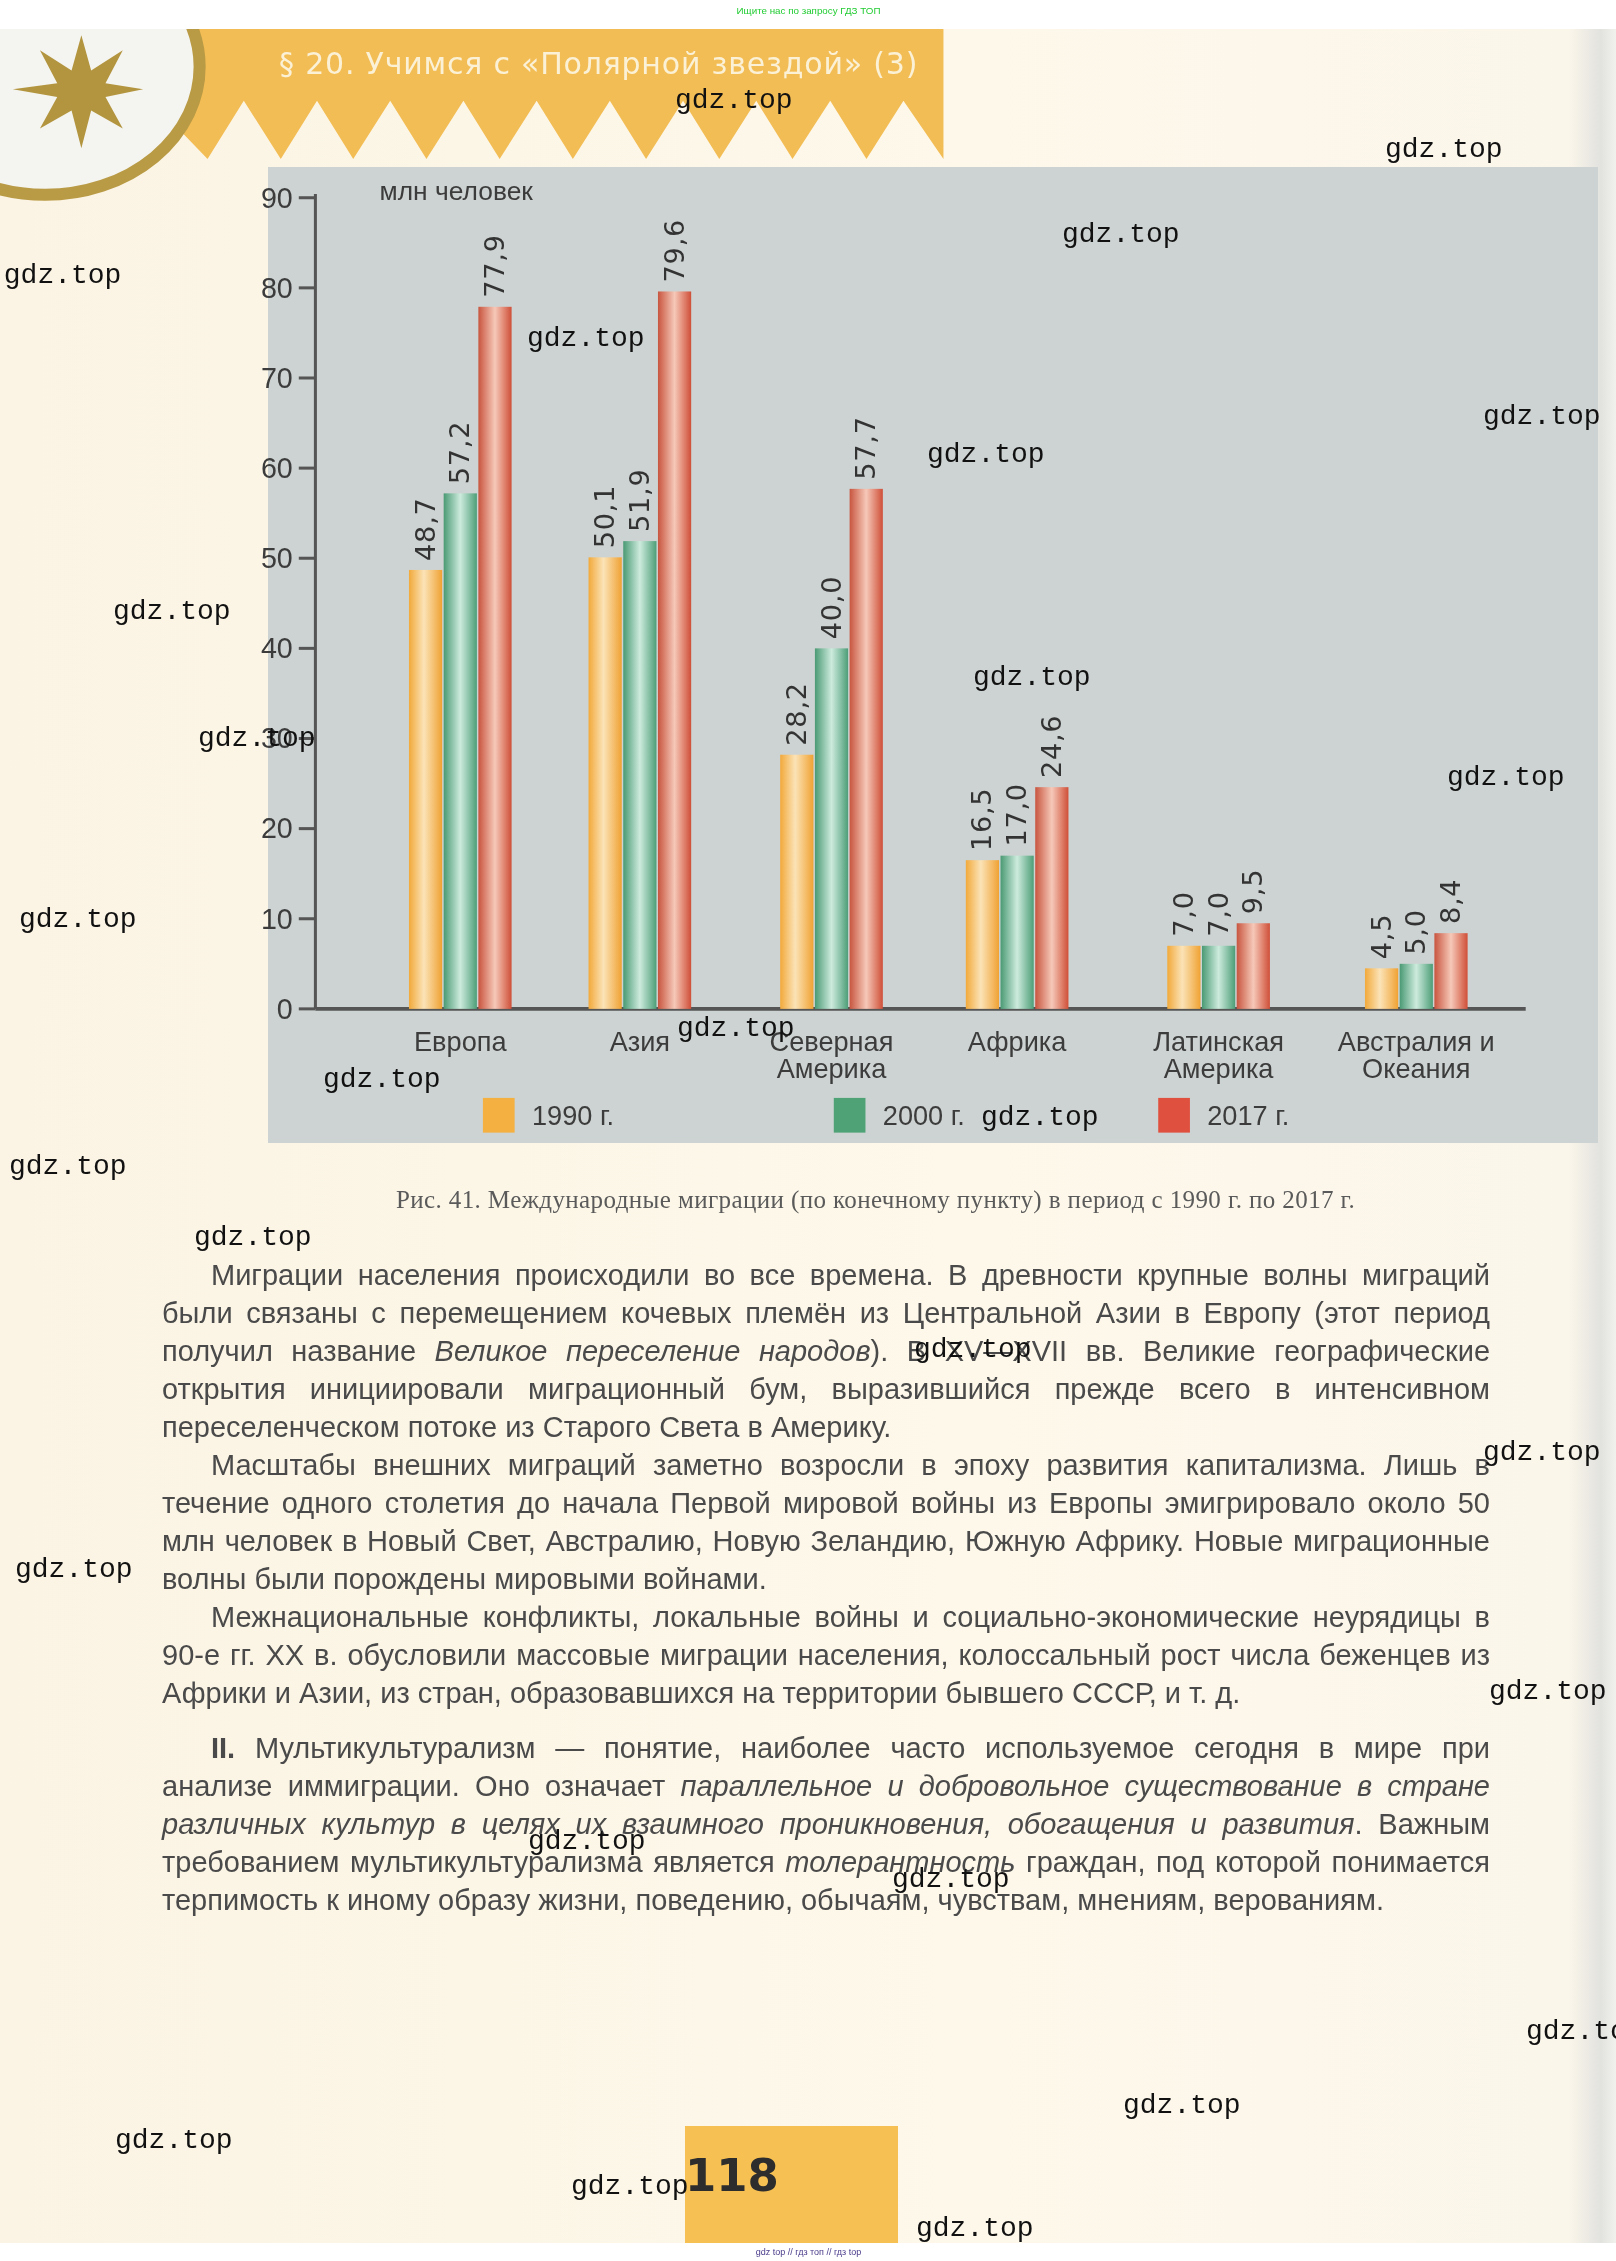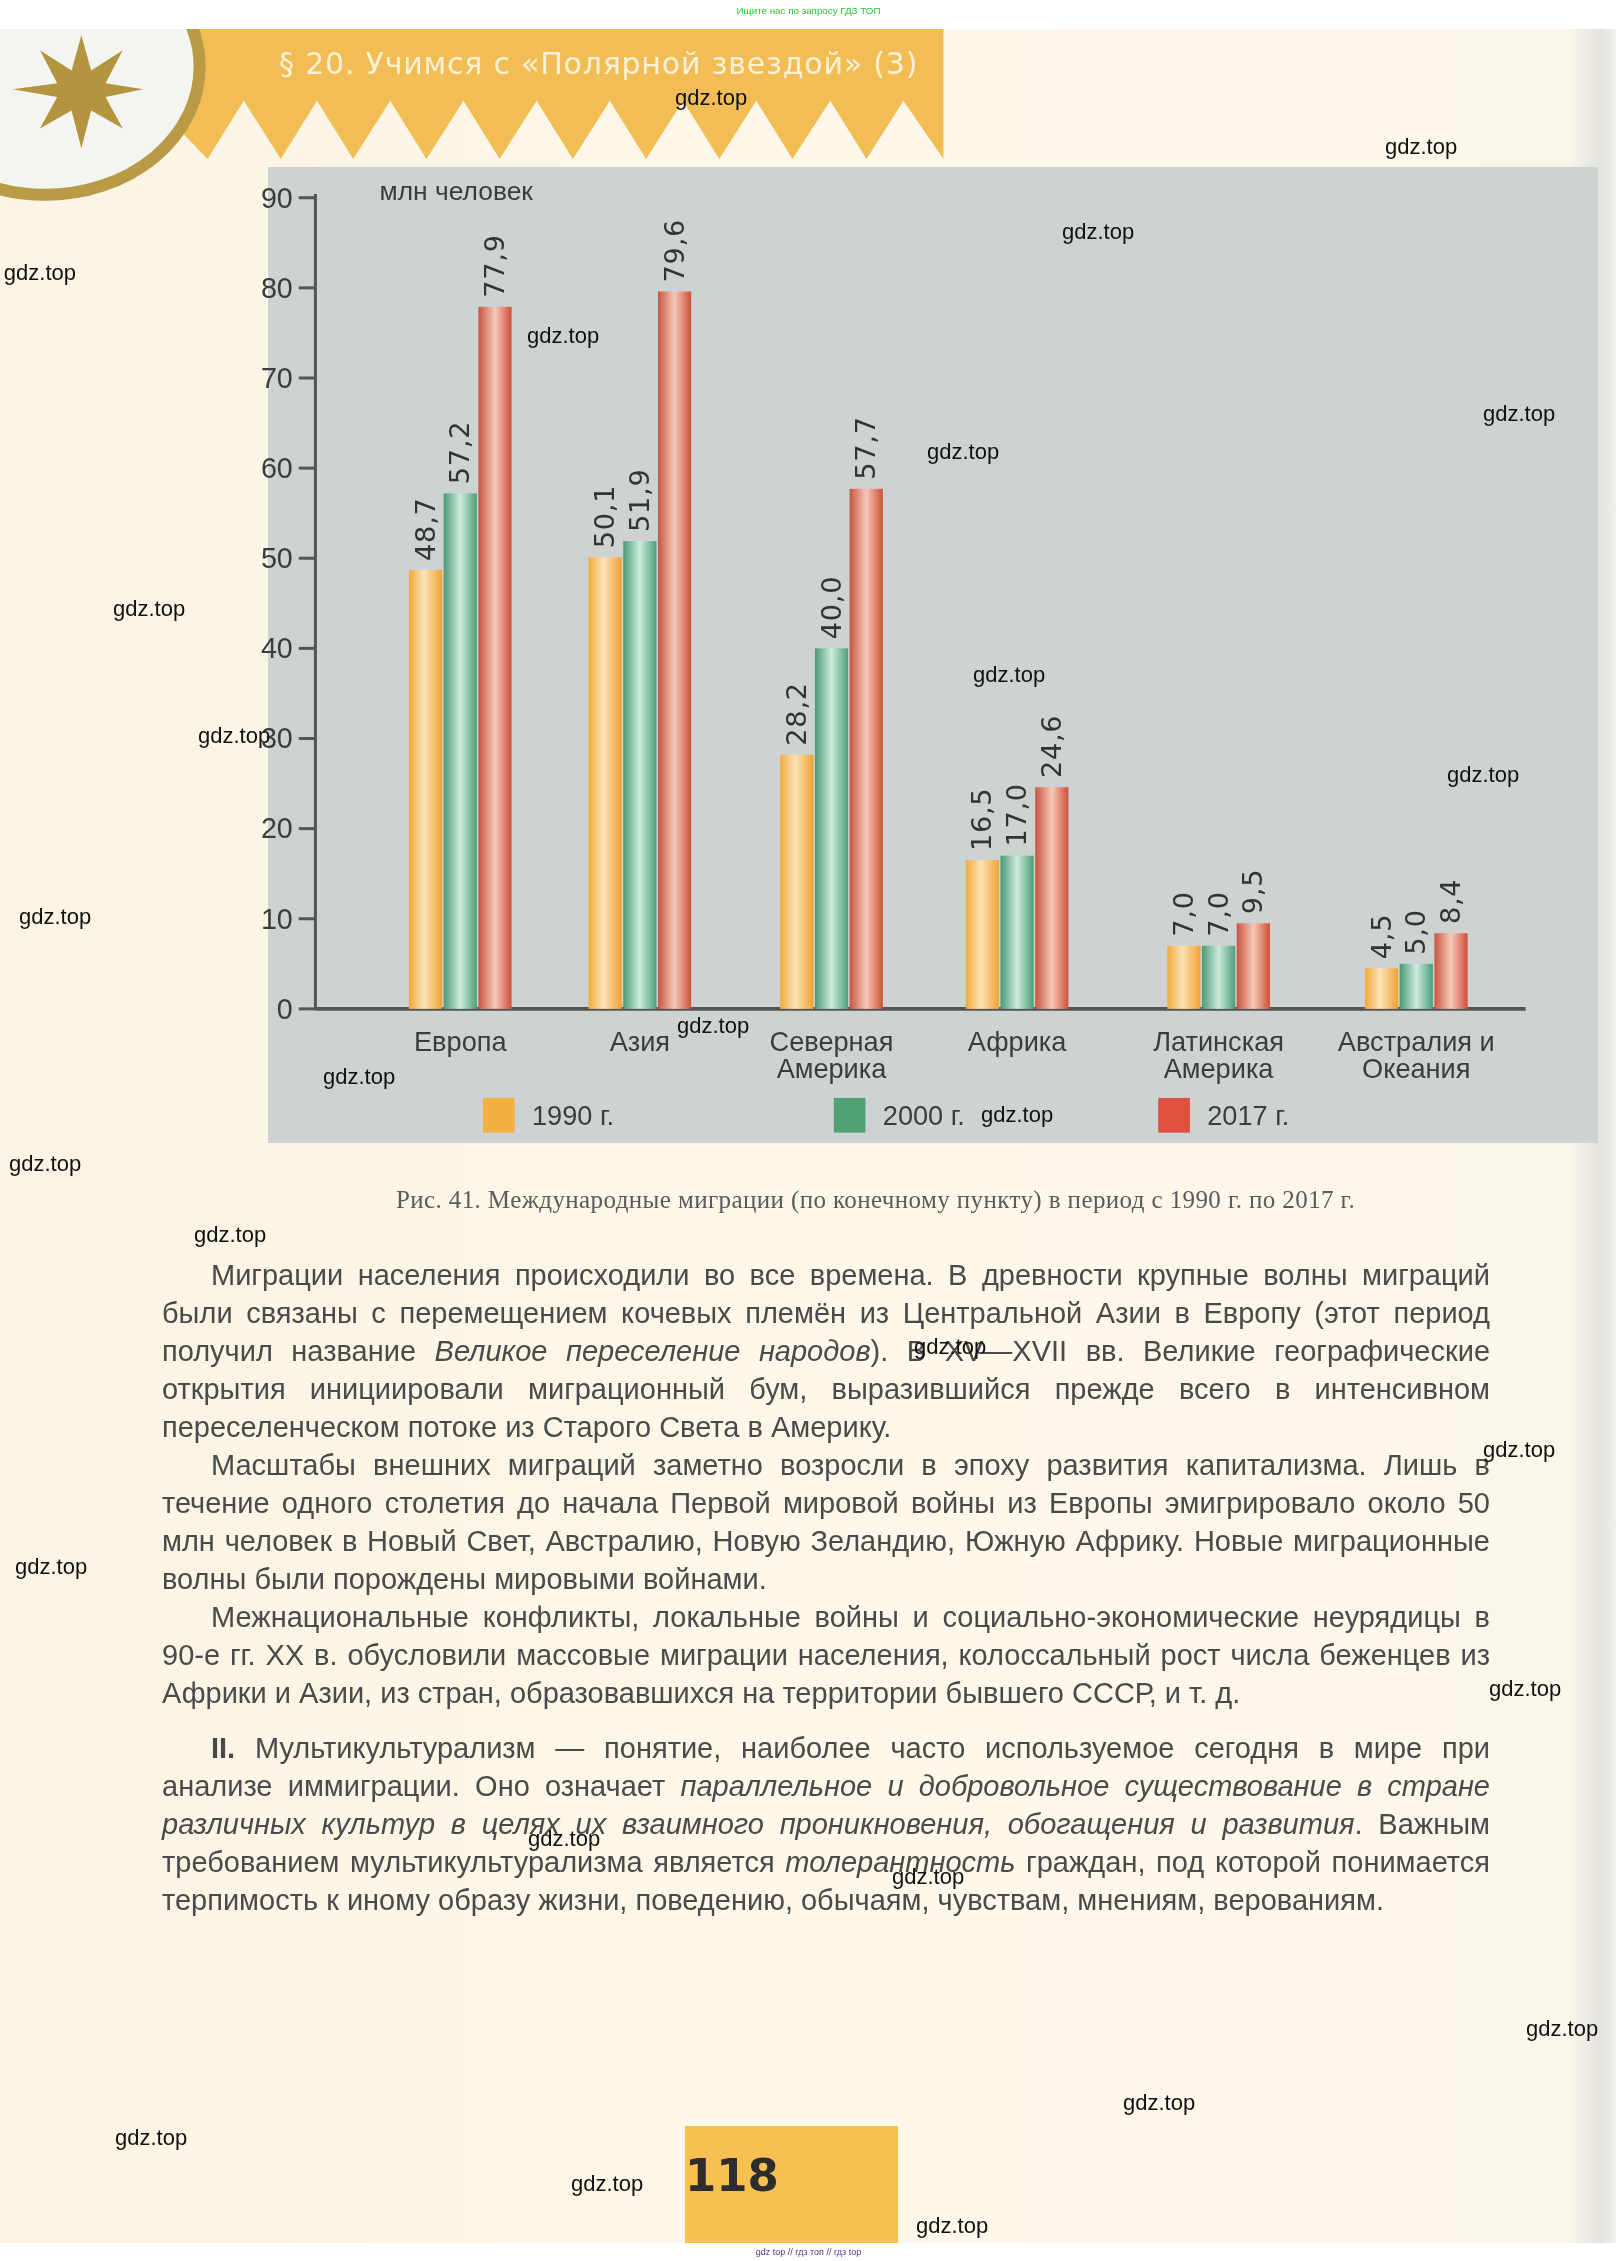--- a/index.html
+++ b/index.html
@@ -53,21 +53,21 @@
   .sec-num { font-weight: bold; margin-top: 42px; }
   .pagenum-box {
     position: absolute; left: 685px; top: 2126px; width: 213px; height: 117px;
     background: #f6c053;
   }
   .pagenum {
     position: absolute; left: 685px; top: 2149px; width: 213px; text-align: left;
     font-family: "DejaVu Sans", sans-serif; font-weight: bold; font-size: 45px; color: #2d2d2d;
   }
   .wm {
-    position: absolute; font-family: Liberation Sans, sans-serif; font-size: 22px; color: #111;
+    position: absolute; font-family: Liberation Mono, monospace; font-size: 28px; color: #111;
     white-space: nowrap;
   }
 </style>
 </head>
 <body>
 
 <div class="top-strip"></div>
 <div class="top-ad">Ищите нас по запросу ГДЗ ТОП</div>
 
 <div class="page"></div>

